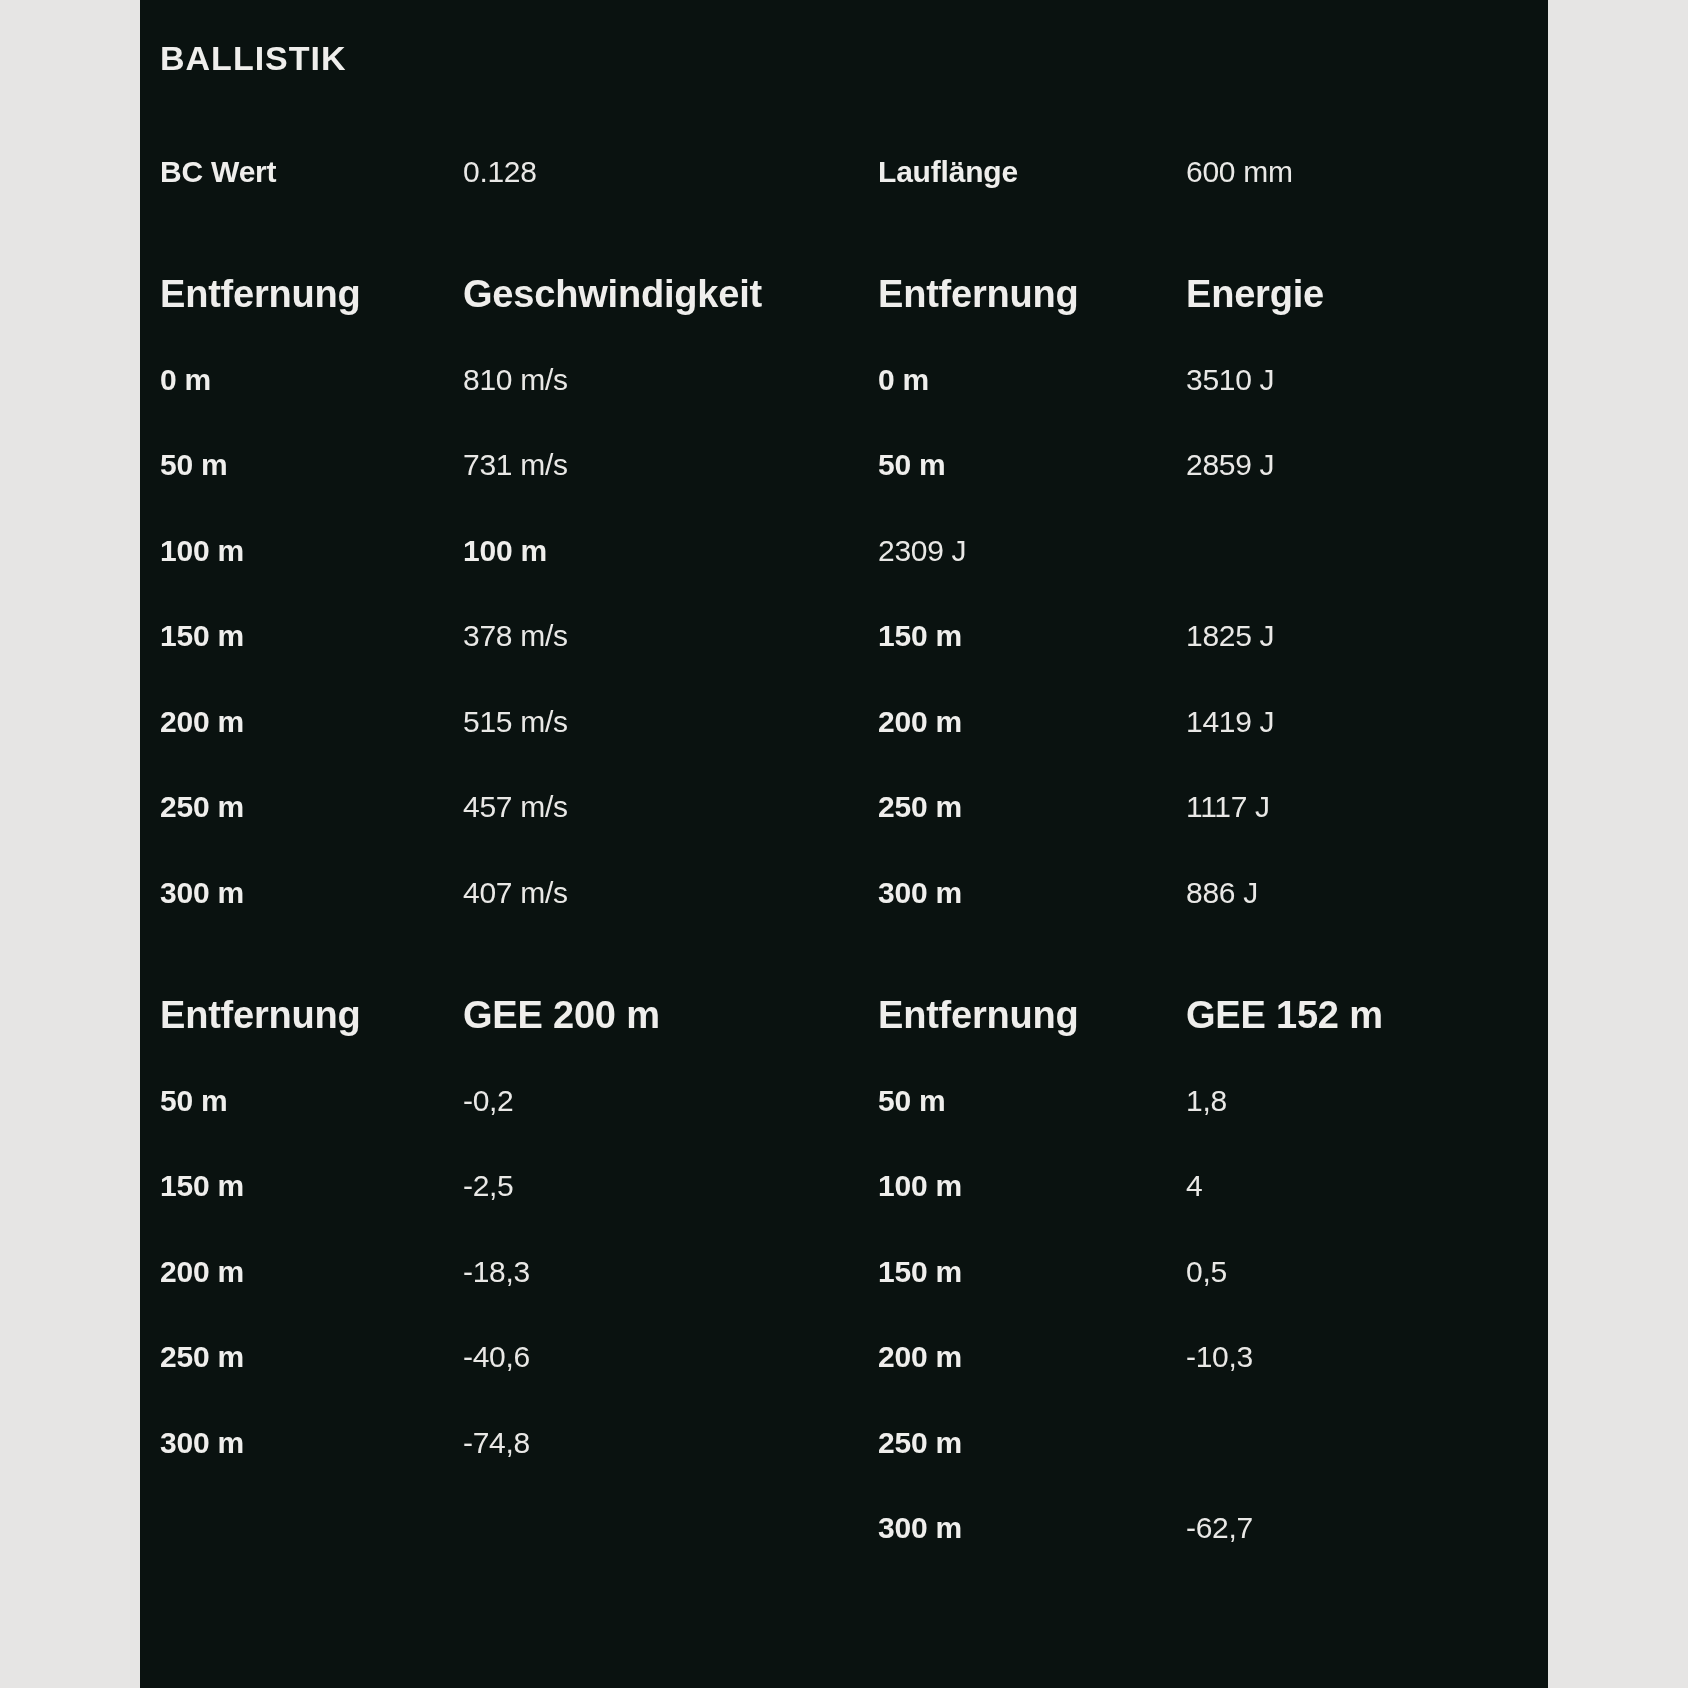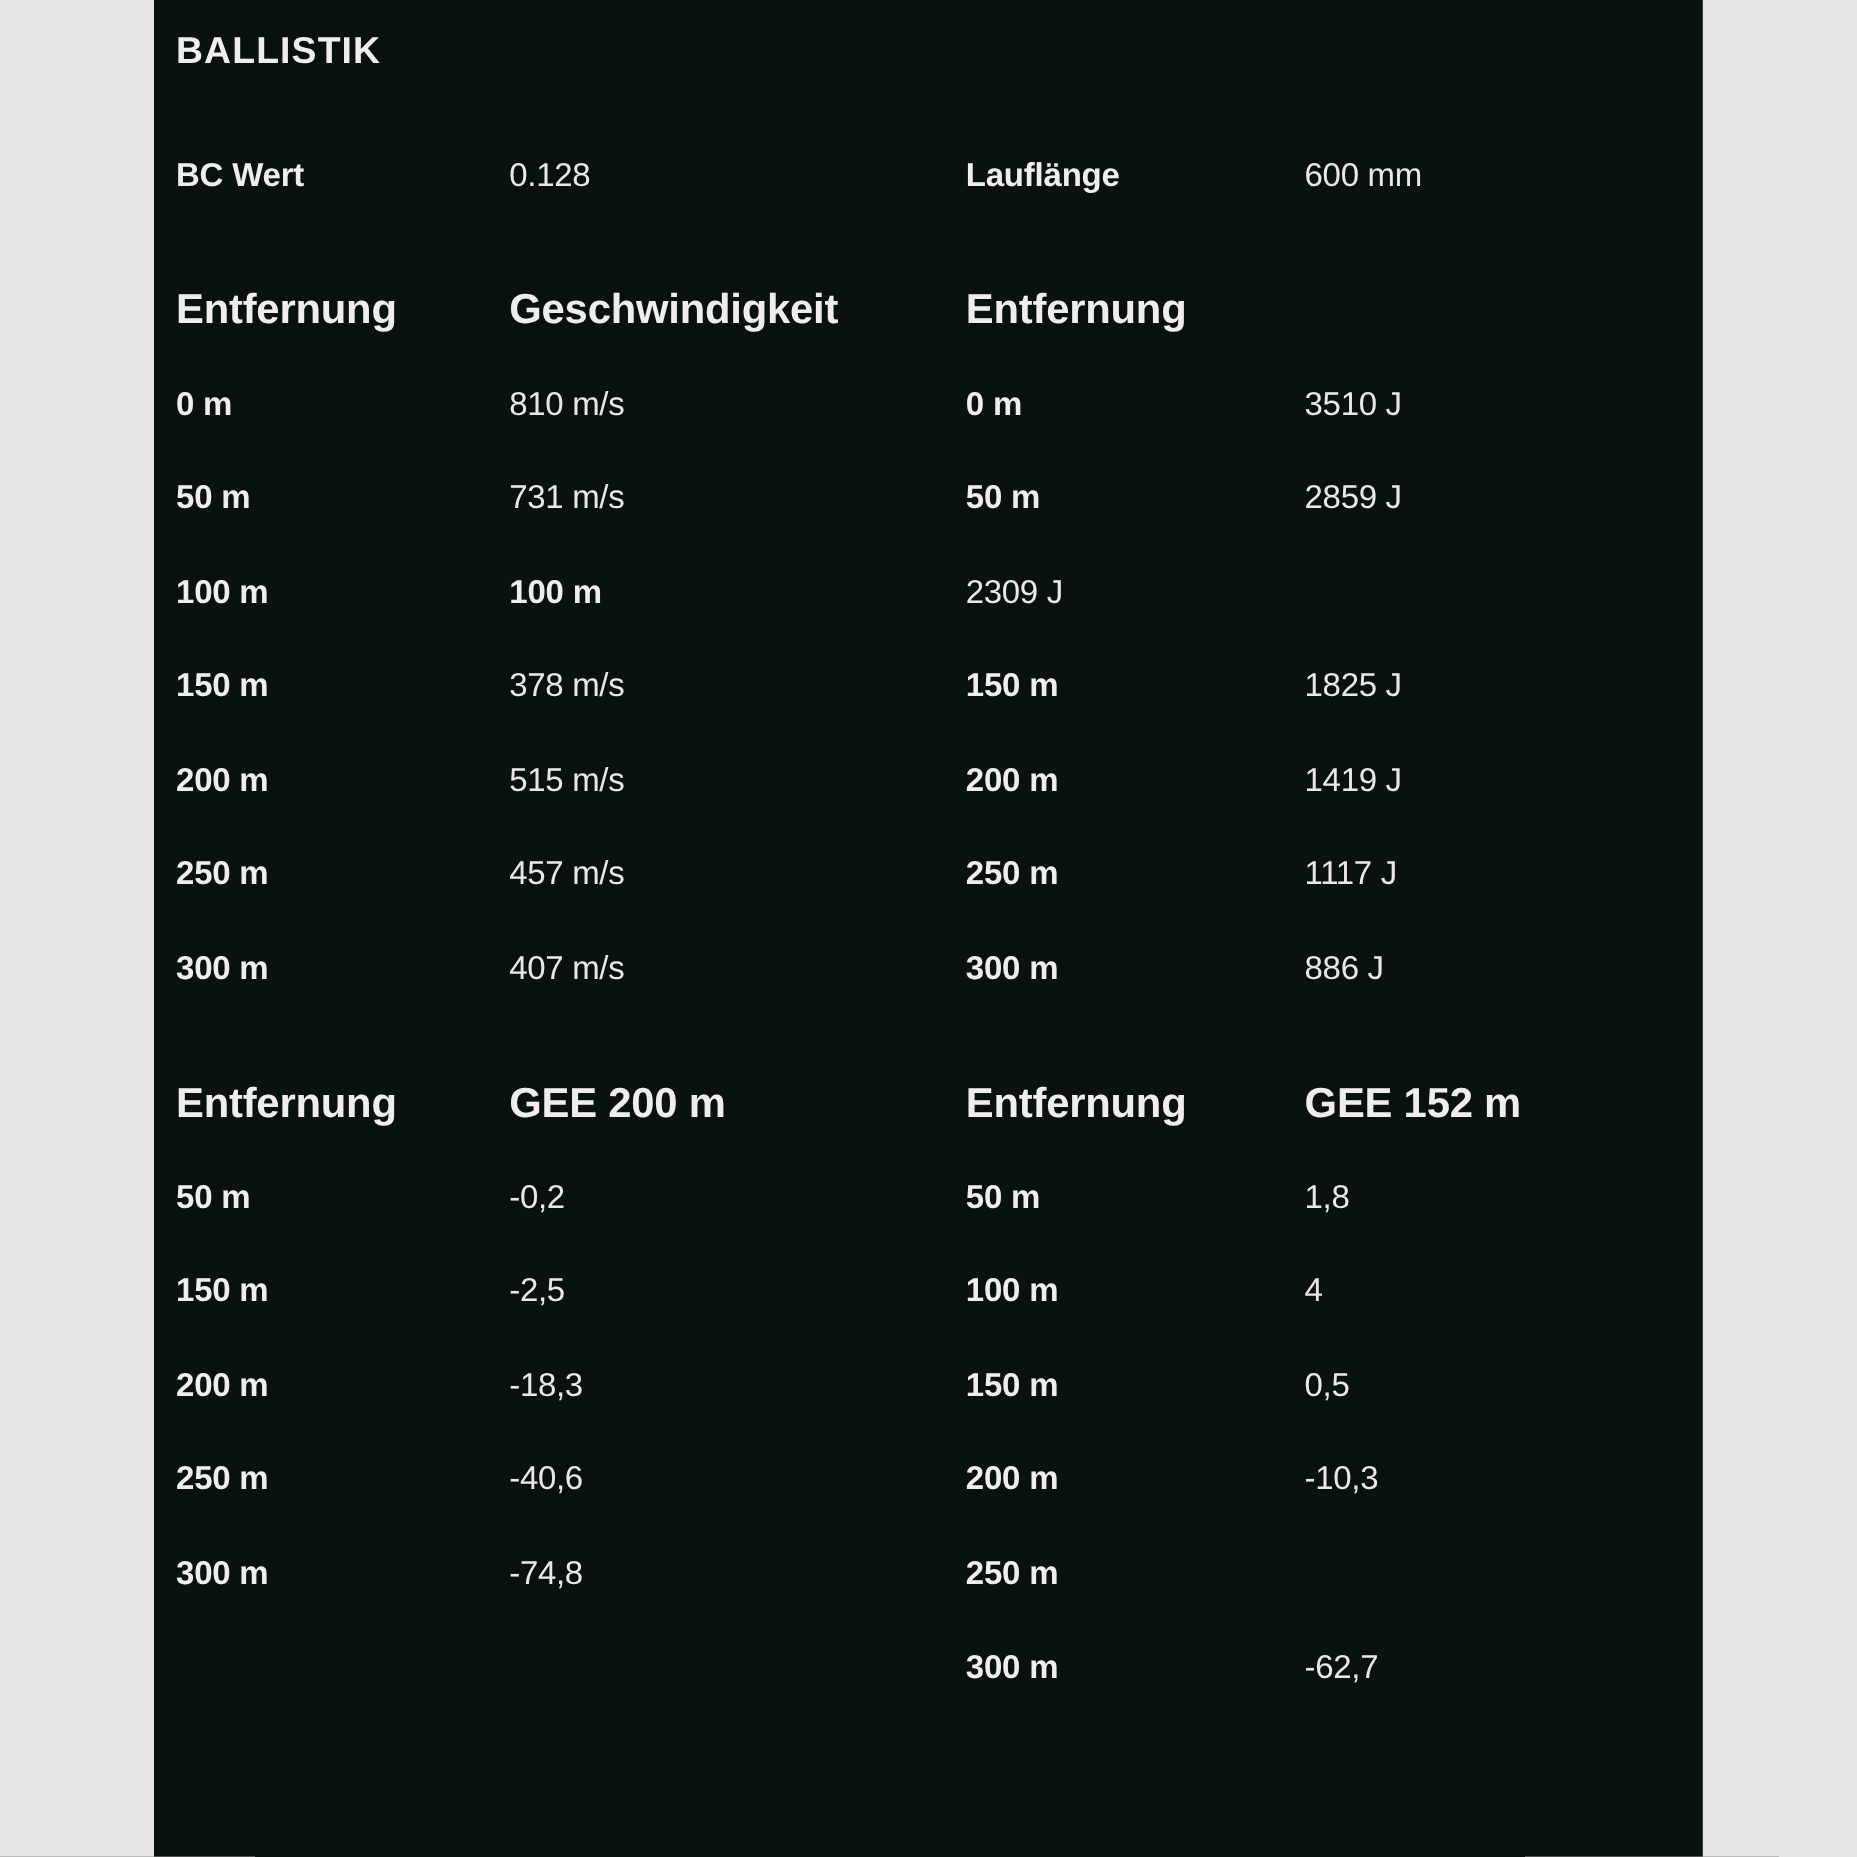--- a/index.html
+++ b/index.html
@@ -25,20 +25,21 @@
     box-sizing: border-box;
     padding: 0 20px;
   }
   .title-row {
     height: 92px;
     display: flex;
     align-items: center;
     font-weight: 700;
     font-size: 34px;
     letter-spacing: 1px;
+    margin-top: 12px;
   }
   .grid4 {
     display: grid;
     grid-template-columns: 303px 415px 308px 1fr;
     align-items: center;
   }
   .row {
     height: 85.5px;
   }
   .info-row   { margin-top: 25px; }
@@ -71,20 +72,21 @@
     <div class="cell-label">BC Wert</div>
     <div class="cell-value">0.128</div>
     <div class="cell-label">Lauflänge</div>
     <div class="cell-value">600 mm</div>
   </div>
 
   <div class="grid4 row header-row">
     <div class="cell-header">Entfernung</div>
     <div class="cell-header">Geschwindigkeit</div>
     <div class="cell-header">Entfernung</div>
+    <div class="cell-header">Energie</div>
   </div>
 
   <div class="grid4 row">
     <div class="cell-label">0 m</div>
     <div class="cell-value">810 m/s</div>
     <div class="cell-label">0 m</div>
     <div class="cell-value">3510 J</div>
   </div>
   <div class="grid4 row">
     <div class="cell-label">50 m</div>

